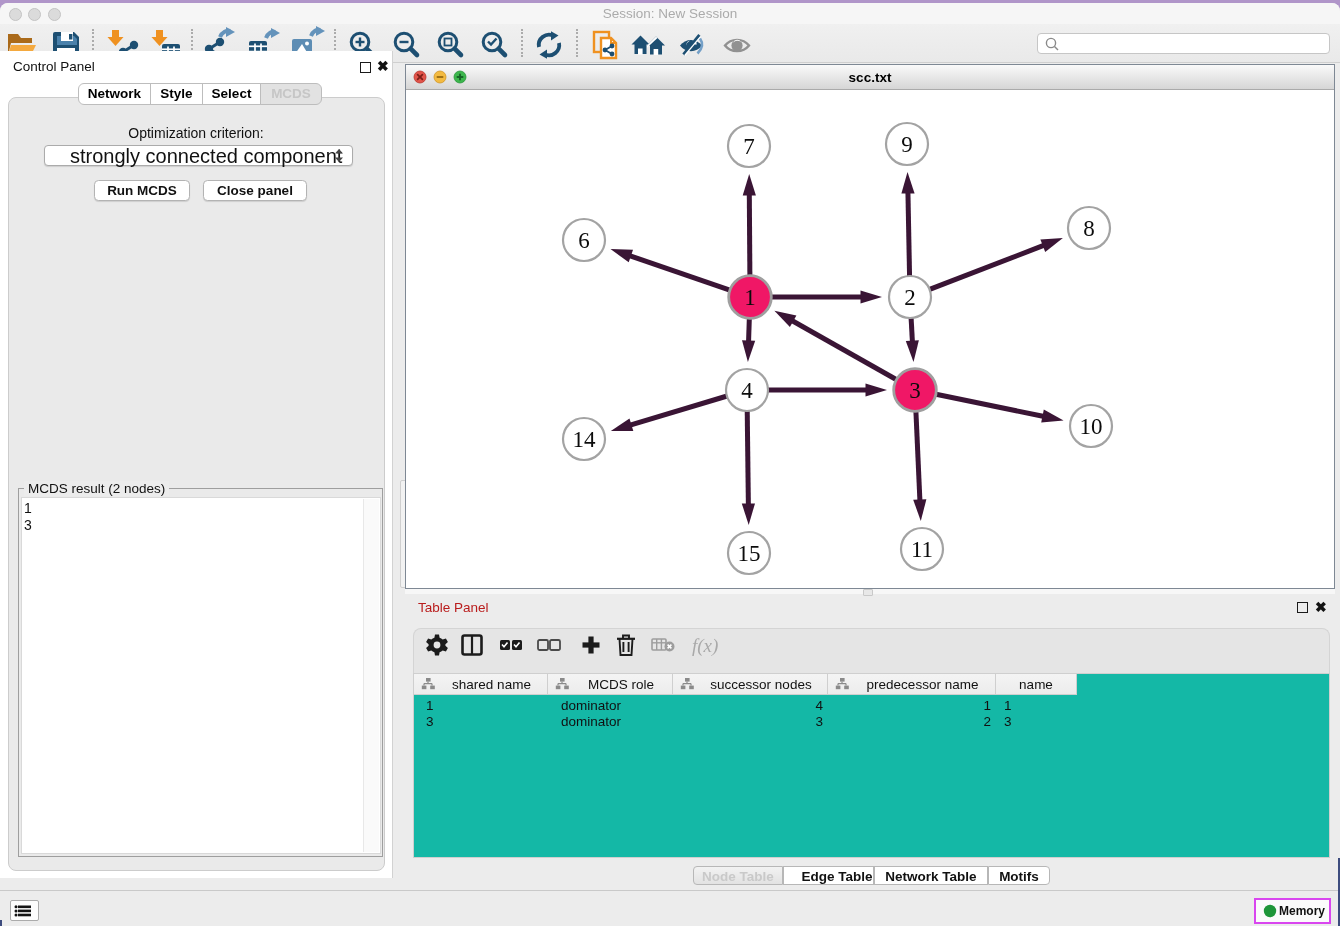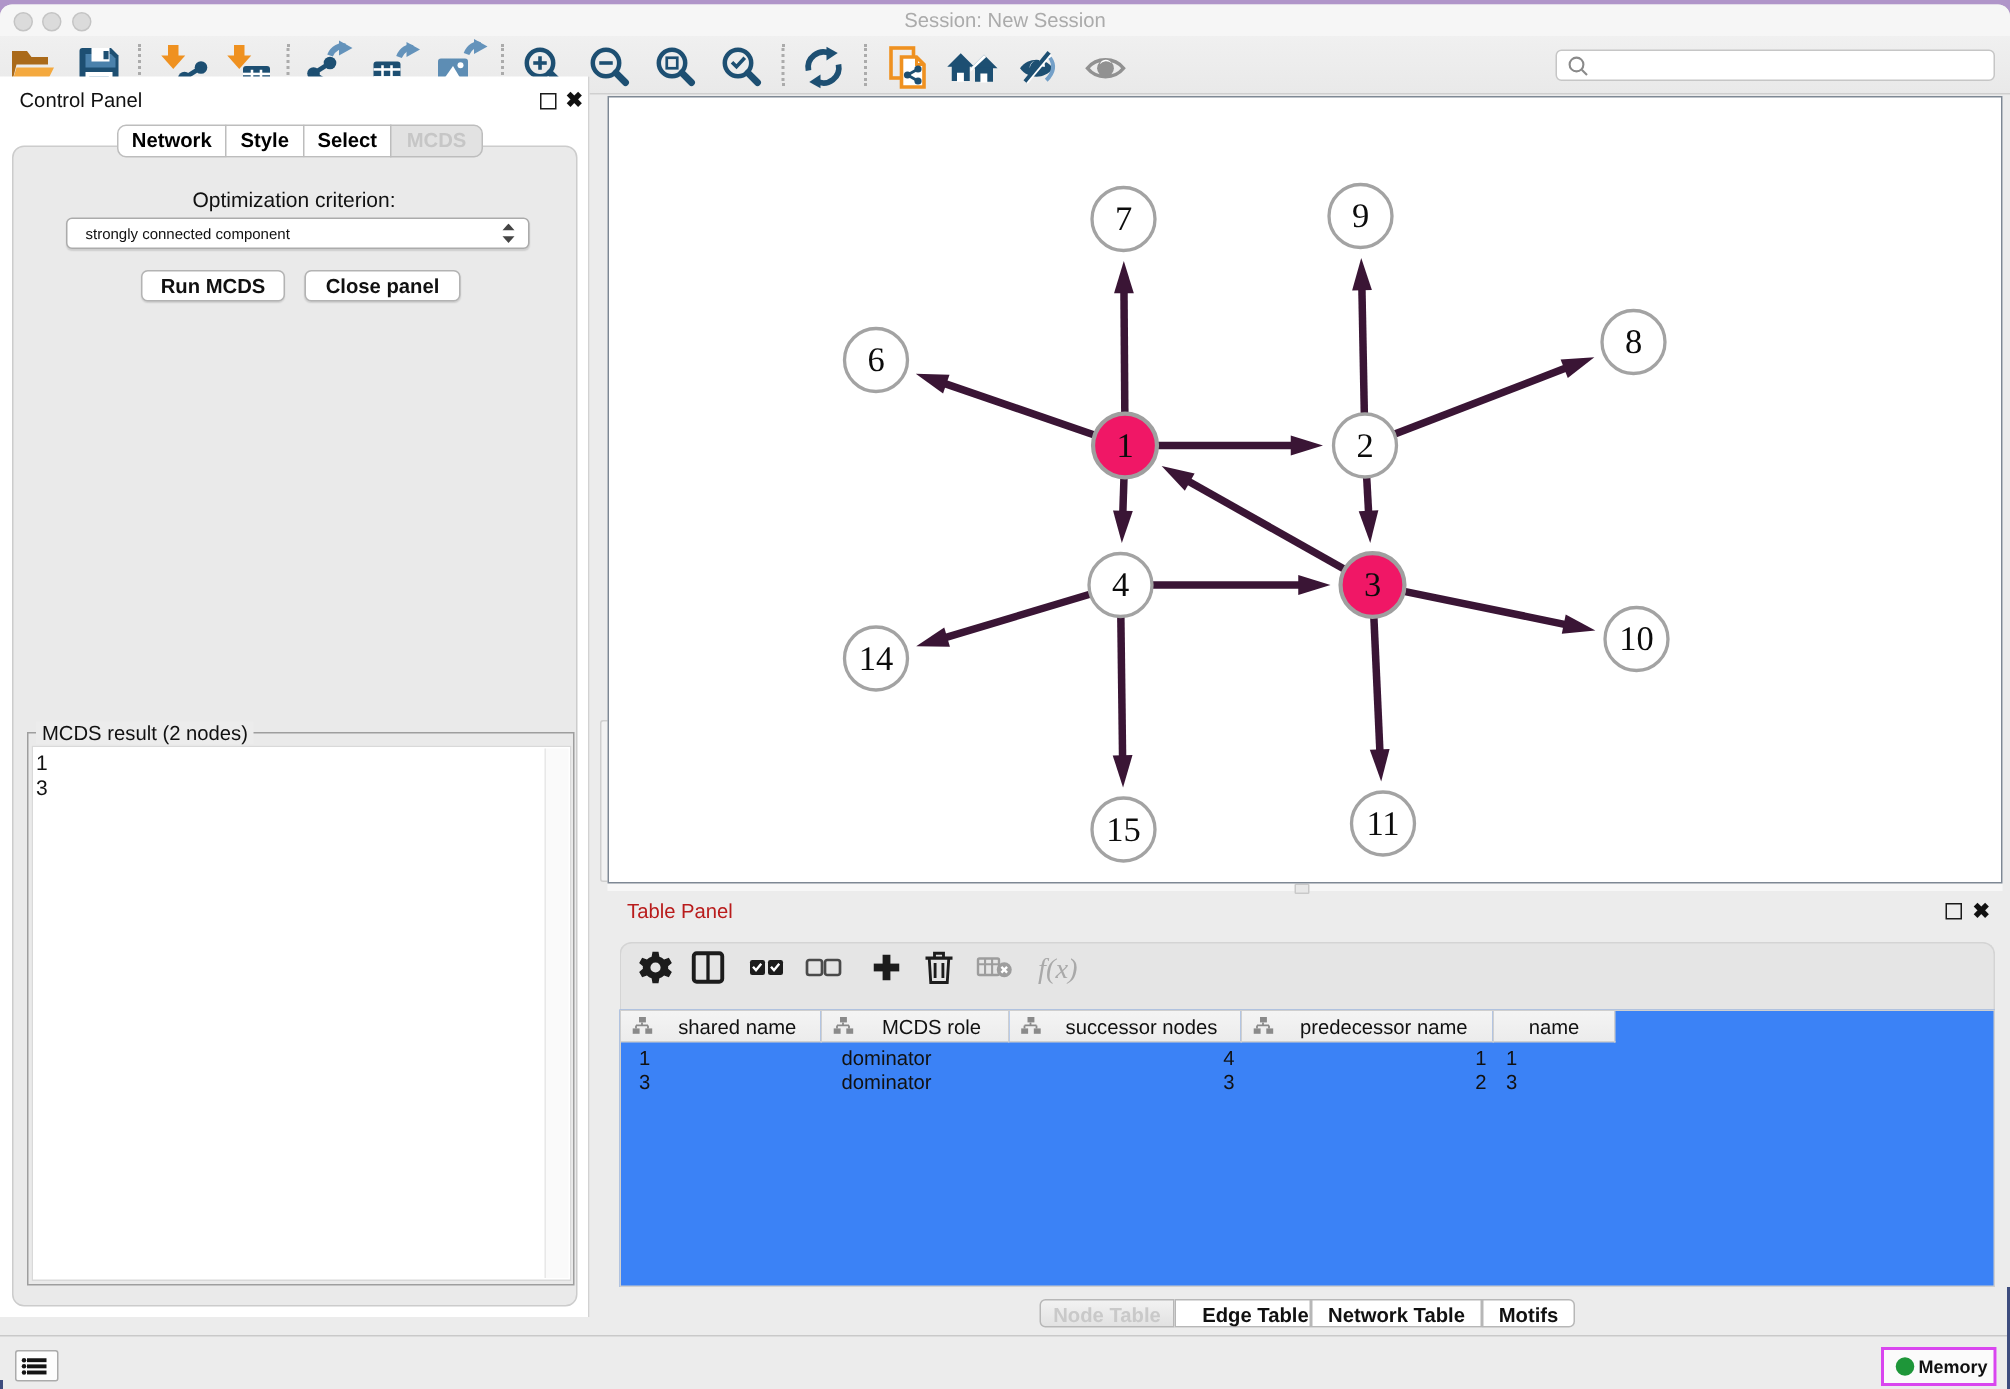--- a/index.html
+++ b/index.html
@@ -28,22 +28,22 @@
 #cpanel .hdr{position:absolute;left:13px;top:8px;font-size:13.5px;color:#111;}
 .floatico{position:absolute;width:8.5px;height:8.5px;border:1.5px solid #1a1a1a;background:transparent;}
 .closeico{position:absolute;font-size:14px;font-weight:bold;color:#111;line-height:12px;}
 #tabrow{position:absolute;left:78px;top:32px;height:22px;}
 .tab{position:absolute;top:0;height:20px;background:#fff;border:1px solid #bdbdbd;
   font-size:13.5px;font-weight:bold;color:#000;text-align:center;line-height:20px;}
 #tabpane{position:absolute;left:8px;top:46px;width:375px;height:772px;background:#eaeaea;
   border:1px solid #cccccc;border-radius:8px;}
 #optlabel{position:absolute;left:0;top:74px;width:100%;text-align:center;font-size:14px;color:#111;}
 #dropdown{position:absolute;left:44px;top:94px;width:309px;height:21px;background:#fff;
-  border:1px solid #ababab;border-radius:4px;font-size:10px;color:#111;line-height:21px;
-  padding-left:12px;box-sizing:border-box;box-shadow:0 1px 1px rgba(0,0,0,0.12);}
+  border:1px solid #ababab;border-radius:4px;font-size:20px;color:#111;line-height:21px;
+  padding-left:25px;box-sizing:border-box;box-shadow:0 1px 1px rgba(0,0,0,0.12);}
 .btn{position:absolute;height:19px;background:#fff;border:1px solid #b3b3b3;border-radius:4.5px;
   font-size:13.5px;font-weight:bold;color:#111;text-align:center;line-height:19px;box-shadow:0 1px 1px rgba(0,0,0,0.12);}
 #mcdsbox{position:absolute;left:18px;top:437px;width:363px;height:367px;
   border:1px solid #9e9e9e;}
 #mcdslabel{position:absolute;left:5px;top:-8px;background:#ececec;padding:0 4px;
   font-size:13.5px;color:#111;}
 #mcdsinner{position:absolute;left:2px;top:8px;width:358px;height:355px;background:#fff;
   border:1px solid #d9d9d9;}
 #mcdstext{position:absolute;left:2px;top:2px;font-size:14px;color:#111;line-height:16.5px;}
 #mcdsscroll{position:absolute;right:1px;top:1px;width:15px;height:353px;background:#fafafa;
@@ -52,21 +52,21 @@
 #netframe{position:absolute;left:405px;top:61px;width:930px;height:525px;
   border:1px solid #7e8894;background:#fff;box-sizing:border-box;}
 #nettitle{position:absolute;left:0;top:0;width:100%;height:24px;
   background:linear-gradient(#fafafa,#d6d6d6);border-bottom:1px solid #aaa;}
 #nettitle .t{position:absolute;width:100%;text-align:center;top:5px;font-size:13.5px;font-weight:bold;color:#000;}
 #netcanvas{position:absolute;left:0;top:25px;width:928px;height:498px;background:#fff;overflow:hidden;}
 
 #tpanel{position:absolute;left:398px;top:594px;width:942px;height:293px;background:#ececec;}
 #ttoolbar{position:absolute;left:15px;top:31px;width:917px;height:45px;background:#e5e5e5;
   border:1px solid #d4d4d4;border-radius:8px 8px 0 0;border-bottom:none;box-sizing:border-box;text-align:right;}
-#ttable{position:absolute;left:15px;top:76px;width:917px;height:185px;background:#3b82f6;
+#ttable{position:absolute;left:15px;top:76px;width:917px;height:185px;background:#14b8a6;
   border:1px solid #cfcfcf;box-sizing:border-box;}
 #btabs{position:absolute;left:0;top:269px;width:100%;height:19px;}
 .th{position:absolute;top:0;height:21px;background:linear-gradient(#f4f4f4,#ececec);
   border-right:1px solid #cfcfcf;border-bottom:1px solid #cfcfcf;box-sizing:border-box;
   font-size:13.5px;color:#111;text-align:center;line-height:21px;}
 .td{position:absolute;font-size:13.5px;color:#111;height:16px;line-height:16px;}
 
 .btab{position:absolute;top:0;height:19px;border:1px solid #b7b7b7;background:#fff;
   font-size:13.5px;font-weight:bold;color:#111;text-align:center;line-height:19px;box-sizing:border-box;}
 
@@ -285,20 +285,37 @@
         <div id="mcdsscroll"></div>
       </div>
     </div>
   </div>
 
   <div class="abs" style="left:400px;top:477px;width:6px;height:106px;background:#f2f2f2;border:1px solid #cfcfcf;border-radius:2px;"></div>
   <div class="abs" style="left:405px;top:586px;width:930px;height:5px;background:#f7f7f7;"></div>
   <div class="abs" style="left:863px;top:586px;width:8px;height:5px;background:#e8e8e8;border:1px solid #c9c9c9;border-radius:1px;"></div>
 
   <div id="netframe">
+    <div id="nettitle">
+      <svg width="70" height="24" style="position:absolute;left:0;top:0;">
+        <circle cx="14" cy="12" r="6" fill="#e2544a" stroke="#b8352c" stroke-width="0.8"></circle>
+        <circle cx="34" cy="12" r="6" fill="#f3ba40" stroke="#cf9526" stroke-width="0.8"></circle>
+        <circle cx="54" cy="12" r="6" fill="#3cb64c" stroke="#27953a" stroke-width="0.8"></circle>
+        <g stroke="#7c1f18" stroke-width="1.7" stroke-linecap="round">
+          <line x1="11.6" y1="9.6" x2="16.4" y2="14.4"></line>
+            <line x1="16.4" y1="9.6" x2="11.6" y2="14.4"></line>
+        </g>
+        <line x1="30.7" y1="12" x2="37.3" y2="12" stroke="#9a6d13" stroke-width="1.9"></line>
+        <g stroke="#156325" stroke-width="1.9">
+          <line x1="50.7" y1="12" x2="57.3" y2="12"></line>
+            <line x1="54" y1="8.7" x2="54" y2="15.3"></line>
+        </g>
+      </svg>
+      <div class="t">scc.txt</div>
+    </div>
     <div id="netcanvas">
       <svg id="graph" width="928" height="498" viewBox="406 90 928 498" style="display:block;">
 <g stroke="#3a1535" stroke-width="5">
 <line x1="749.9" y1="278.0" x2="749.3" y2="192.5"></line>
 <line x1="732.0" y1="290.8" x2="628.0" y2="255.1"></line>
 <line x1="769.0" y1="297.0" x2="863.5" y2="297.0"></line>
 <line x1="749.4" y1="316.0" x2="748.5" y2="343.5"></line>
 <line x1="909.6" y1="278.0" x2="907.9" y2="190.5"></line>
 <line x1="927.7" y1="290.2" x2="1045.6" y2="244.7"></line>
 <line x1="911.0" y1="316.0" x2="912.5" y2="343.6"></line>

